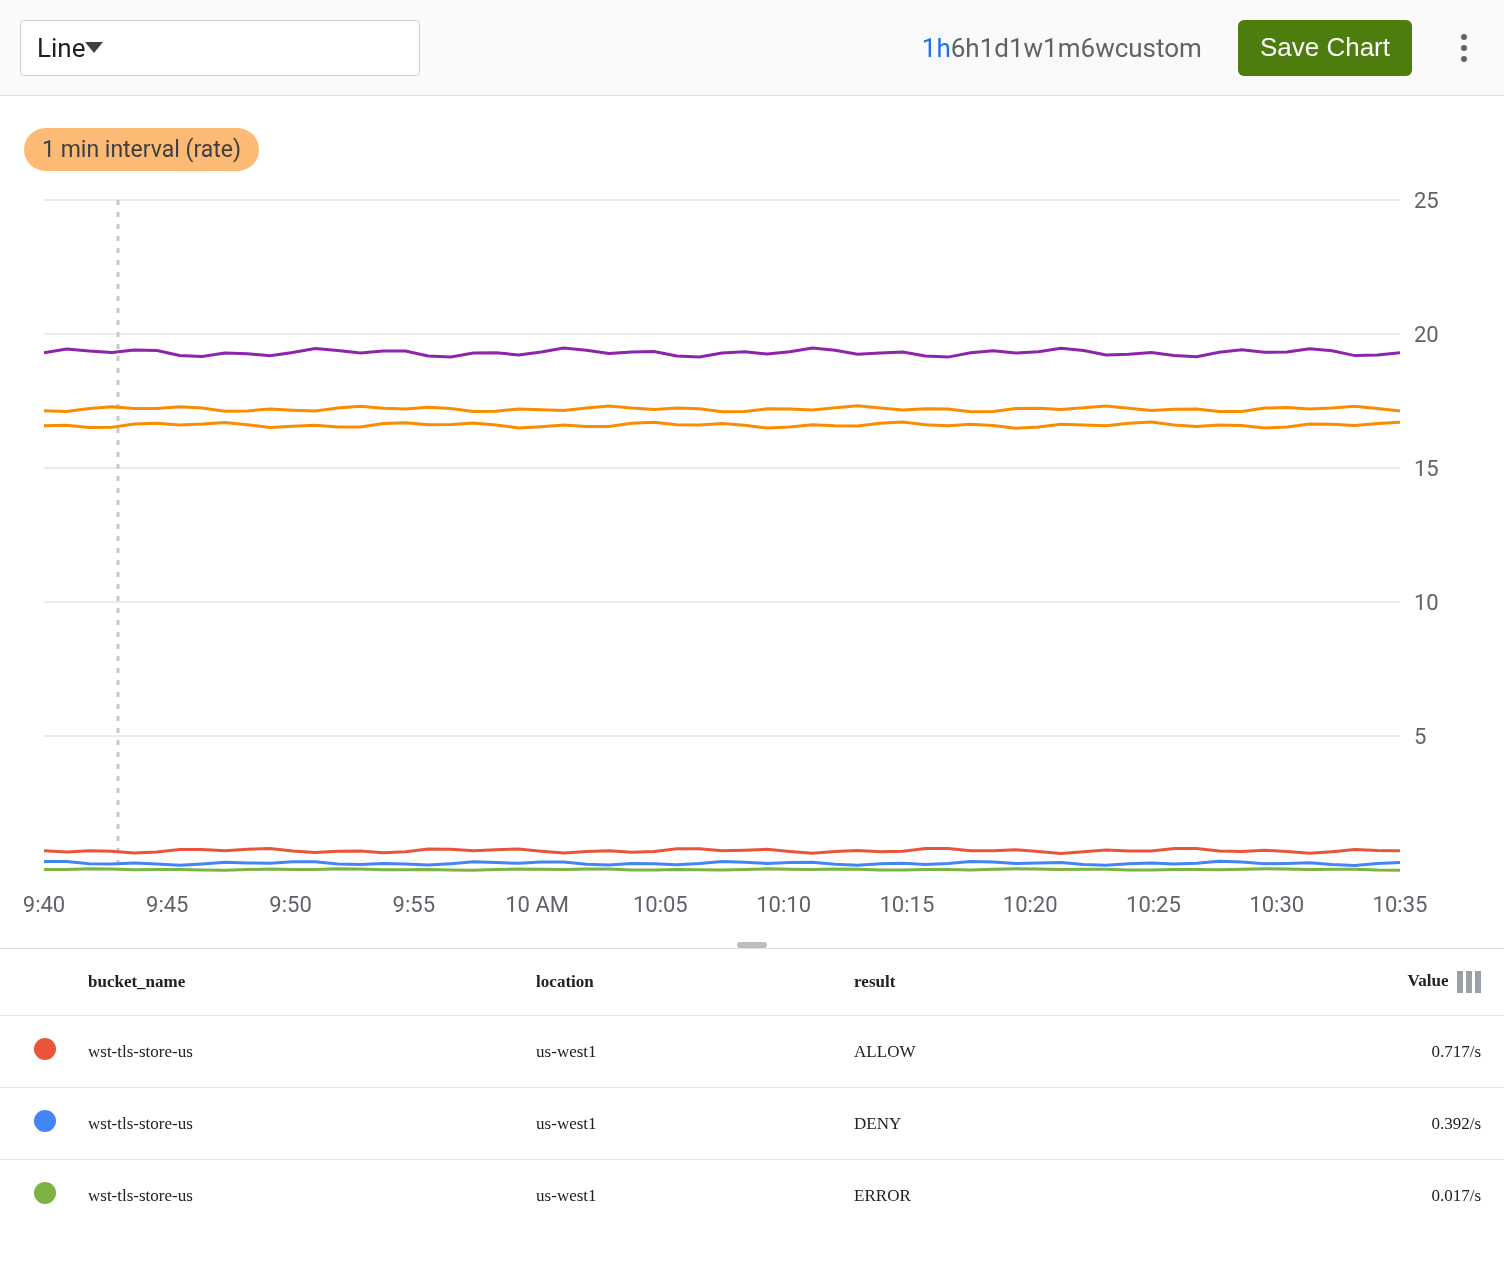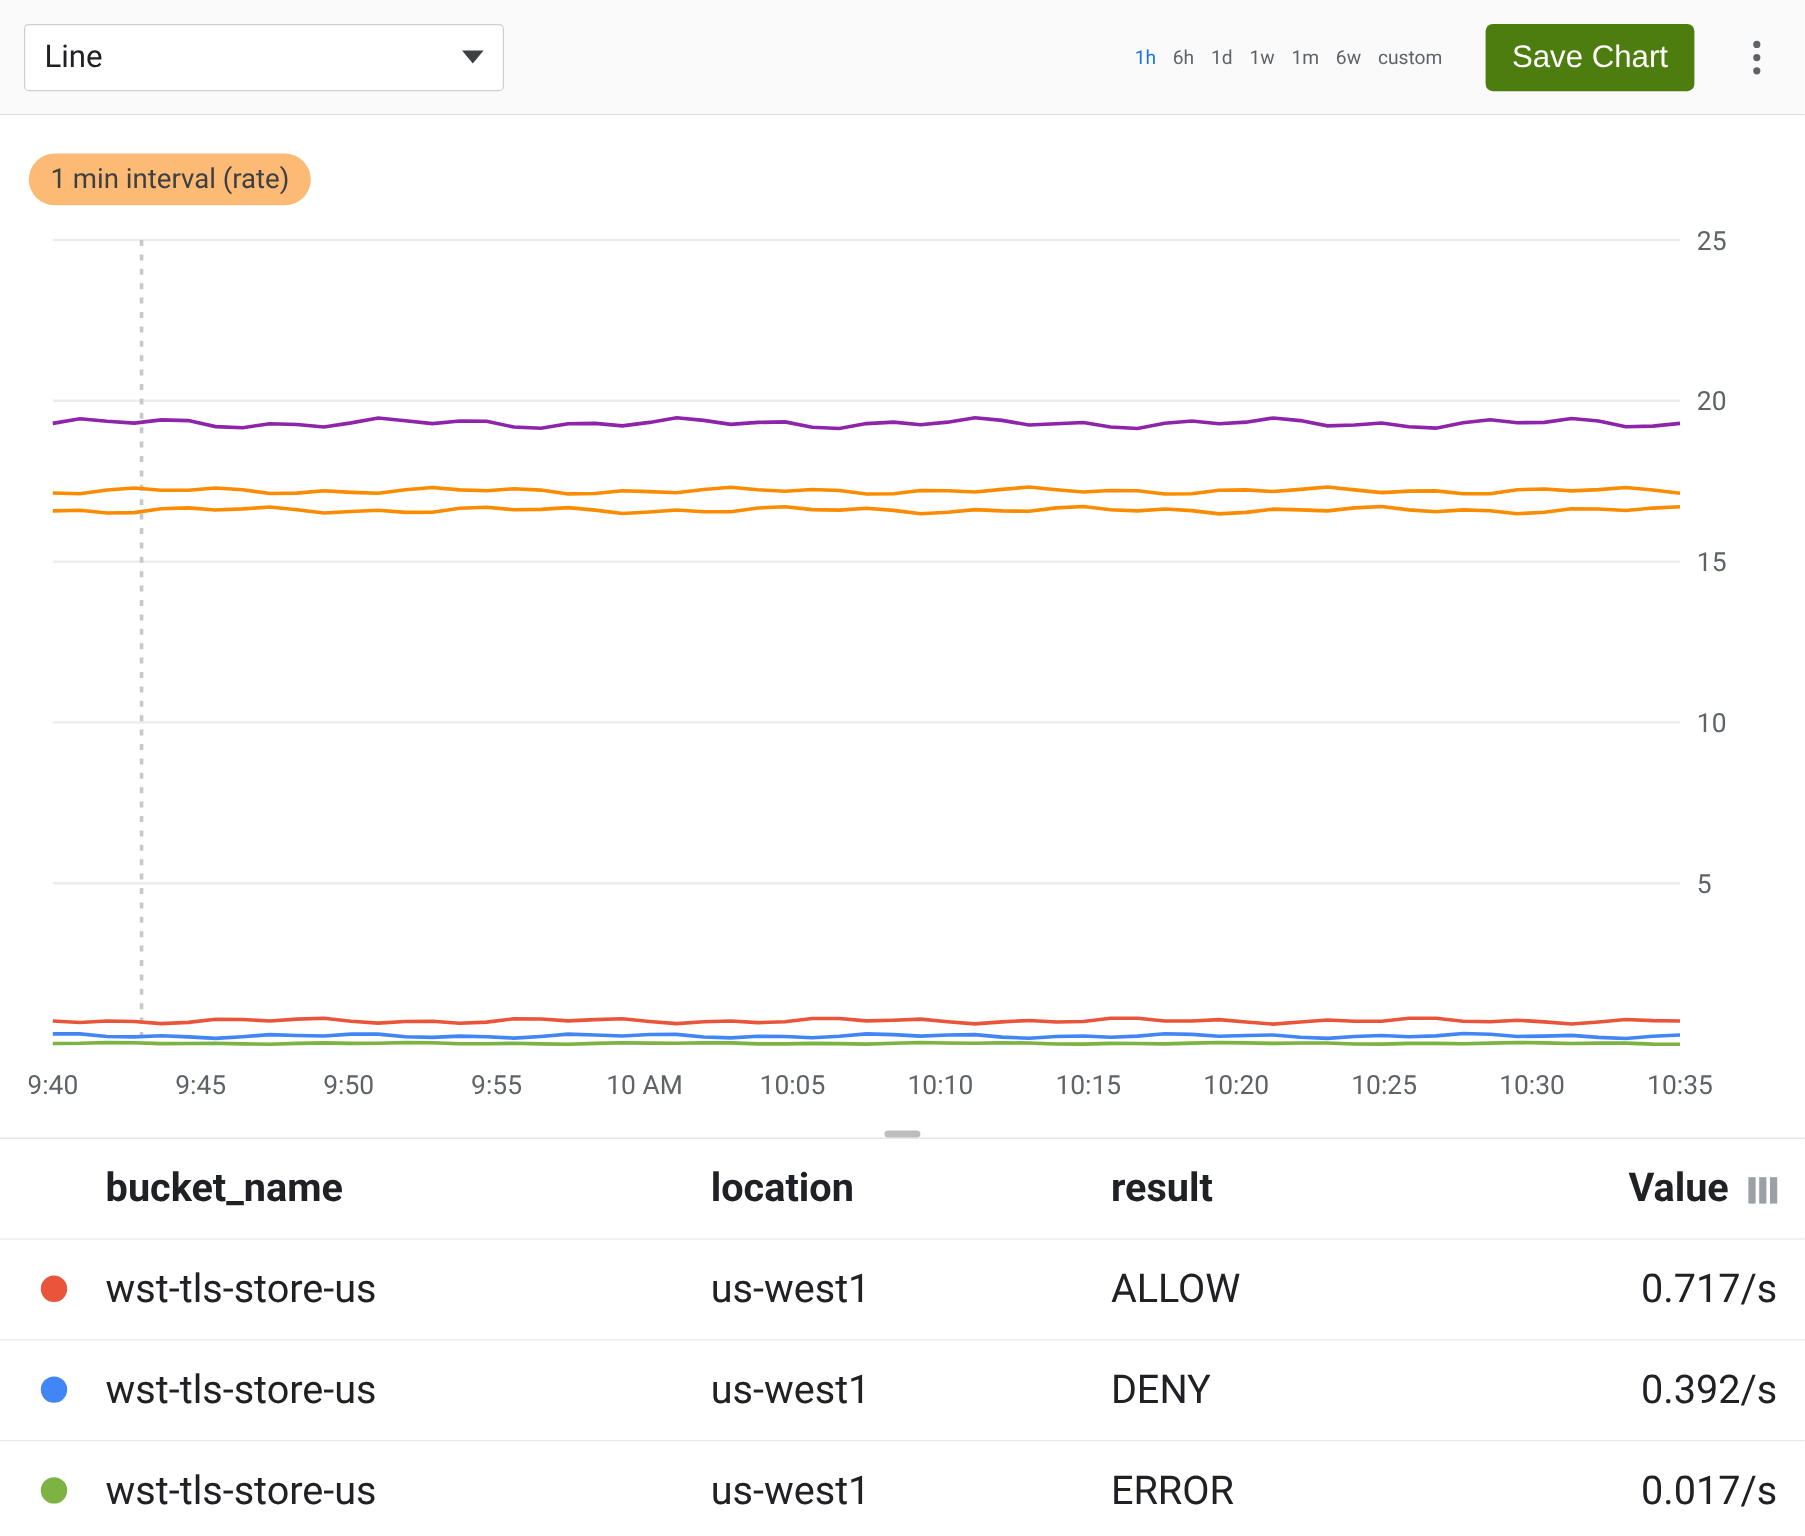--- a/index.html
+++ b/index.html
@@ -6,25 +6,25 @@
   html, body { width: 1504px; height: 1280px; font-family: Roboto, "Helvetica Neue", Arial, sans-serif; color: #202124; background:#fff; }
   body { transform-origin: top left; }
 
   .toolbar {
     display: flex; align-items: center; height: 96px; padding: 0 20px;
     border-bottom: 1px solid #e0e0e0; background: #fafafa; gap: 14px;
   }
   .dropdown {
     width: 400px; height: 56px; border: 1px solid #cfcfcf; border-radius: 4px;
     background: #fff; display: flex; align-items: center; padding: 0 16px;
-    justify-content: space-between; font-size: 26px; color: #202124;
+    font-size: 26px; color: #202124;
   }
   .dropdown .tri { width:0; height:0; border-left:9px solid transparent; border-right:9px solid transparent; border-top:11px solid #3c4043; }
   .spacer { flex: 1; }
-  .range-buttons { display:flex; gap: 14px; font-size:16px; color:#5f6368;margin-left:48px; }
+  .range-buttons { display:flex; font-size:26px; color:#5f6368;margin-left:48px; }
   .range-buttons span { cursor:pointer; }
   .range-buttons .active { color:#1a73e8; }
   .save-btn { background:#4d7c0f; color:#fff; border:none; border-radius:6px; height:56px; padding:0 22px; font-size:26px; margin-left:22px; cursor:pointer; }
   .more { width:40px; height:40px; display:flex; flex-direction:column; align-items:center; justify-content:center; gap:5px; margin-left:18px; cursor:pointer;}
   .more .dot { width:6px; height:6px; border-radius:50%; background:#5f6368; }
 
   .chart-wrap { position:relative; padding: 34px 24px 10px 24px; }
   .chip {
     position:absolute; top:32px; left:24px; background:#fdba74; color:#3c4043;
     border-radius:22px; padding:8px 18px; font-size:23px;
@@ -33,21 +33,21 @@
   svg.chart { display:block; width:100%; }
   .grid-line { stroke:#ececec; stroke-width:2; }
   .cursor-line { stroke:#c8c8c8; stroke-width:3; stroke-dasharray:5 7; }
   .axis-text { fill:#5f6368; font-size:22px; }
   .series { fill:none; stroke-width:3; }
 
   .divider-grab { display:flex; justify-content:center; padding:2px 0 0 0; }
   .grab { width:30px; height:6px; background:#bdbdbd; border-radius:3px; }
 
   table.legend { width:100%; border-collapse:collapse; }
-  table.legend th, table.legend td { text-align:left; padding:22px 24px; font-size:33px; border-top:1px solid #e8e8e8; }
+  table.legend th, table.legend td { text-align:left; padding:22px 24px; font-size:17px; border-top:1px solid #e8e8e8;font-family:Liberation Serif, serif; }
   table.legend th { font-weight:700; color:#202124; border-top:1px solid #e0e0e0; }
   table.legend th.value, table.legend td.value { text-align:right; padding-right:23px; }
   .swatch-cell { width:64px; padding-left:34px !important; padding-right:0 !important; }
   .swatch { width:22px; height:22px; border-radius:50%; display:inline-block; }
   .cols-icon { display:inline-flex; gap:3px; vertical-align:middle; }
   .cols-icon span { width:6px; height:22px; background:#9aa0a6; display:inline-block; }
 </style>
 </head>
 <body>
 

